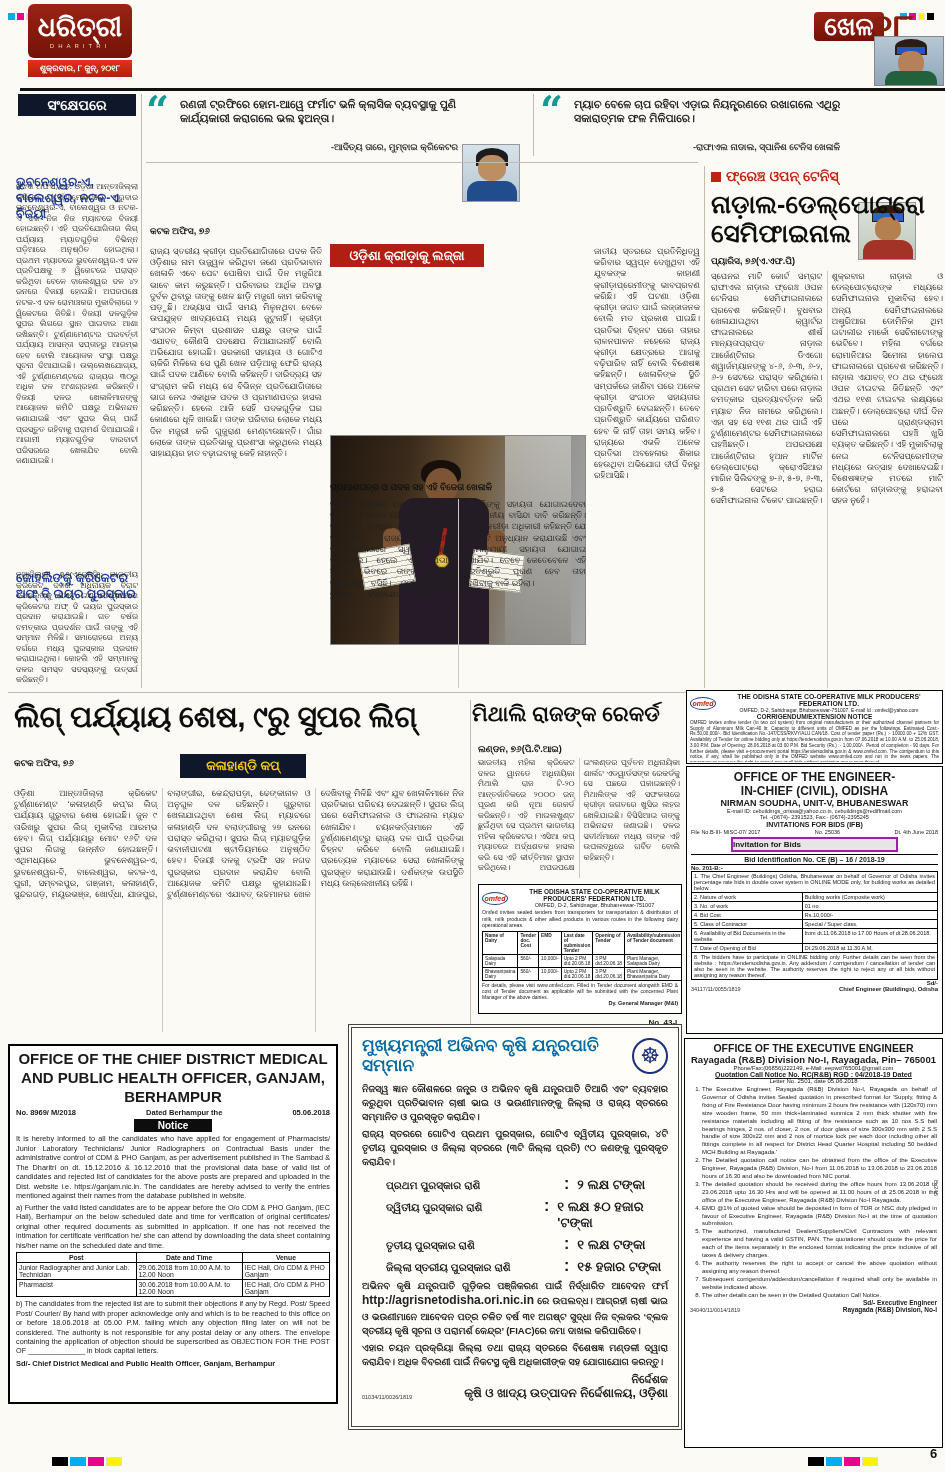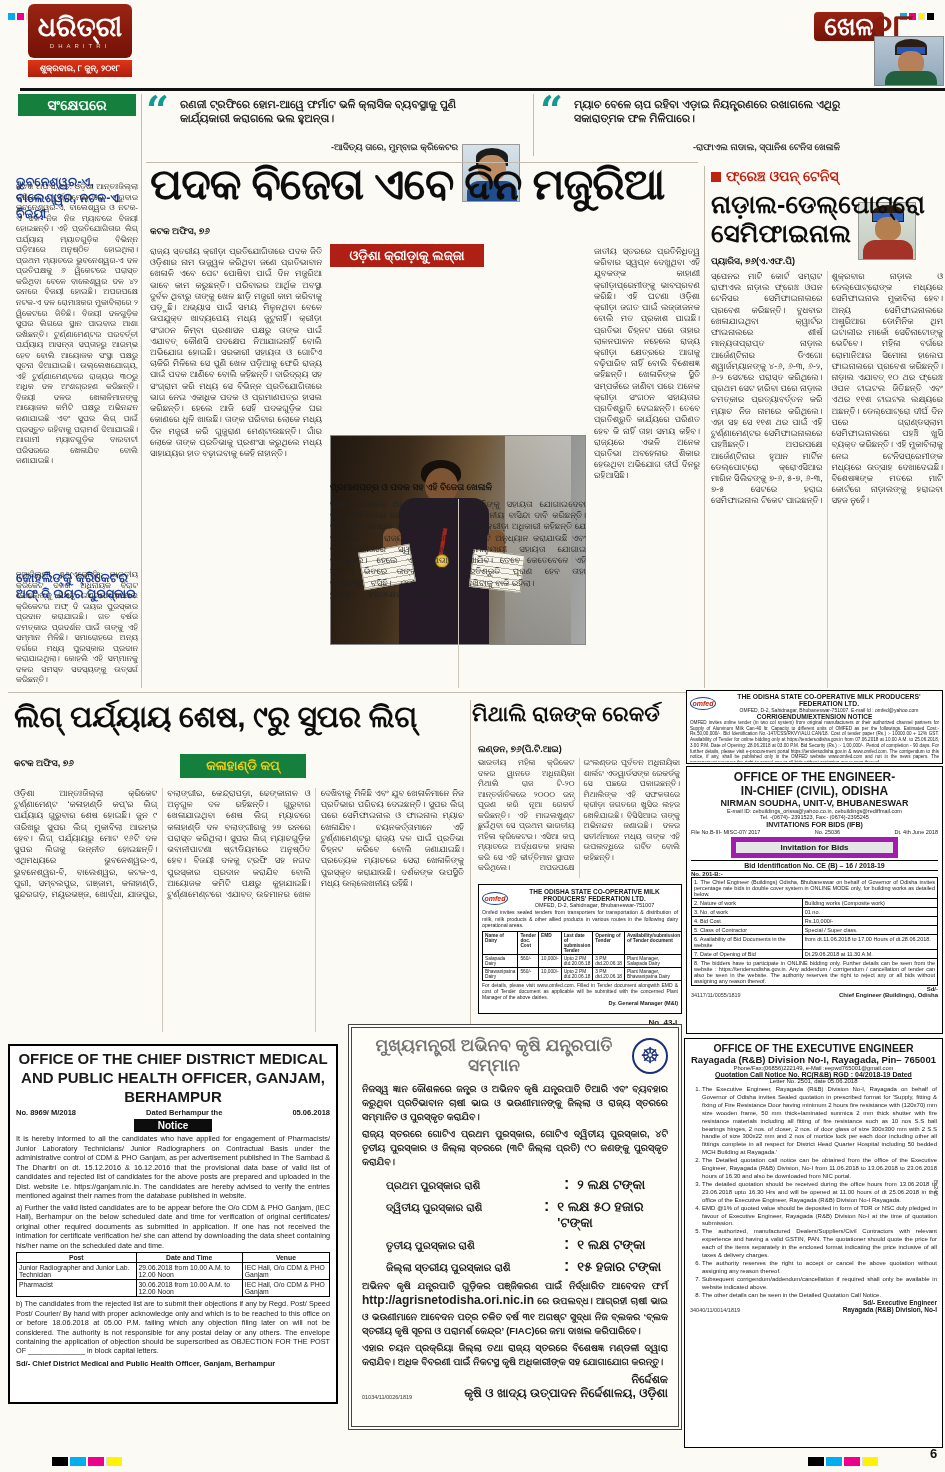--- a/index.html
+++ b/index.html
@@ -24,21 +24,21 @@
   .khela-box { background:linear-gradient(180deg,#9a2413,#731207); border-radius:4px; color:#fff; font-size:25px; font-weight:bold; display:flex; align-items:center; justify-content:center; }
   .khela-num { color:#8a1c0e; font-size:40px; font-weight:bold; }
 
   
   .q-icon { color:#149a93; font-size:40px; font-weight:bold; font-family:"DejaVu Serif",serif; line-height:.8; }
   .q-text { font-size:11px; font-weight:bold; color:#222; line-height:1.25; }
   .q-attr { font-size:9px; font-weight:bold; color:#333; text-align:right; }
   .q-photo { border:1px solid #999; overflow:hidden; position:relative; }
 
   
-  .bar-black { background:#15803d; color:#fff; font-weight:bold; display:flex; align-items:center; justify-content:center; }
+  .bar-black { background:#0f172a; color:#fff; font-weight:bold; display:flex; align-items:center; justify-content:center; }
   .h-brief { font-size:12.5px; font-weight:bold; color:#1c3d94; line-height:1.28;margin-top:48px; }
   .h-lead { font-size:43px; font-weight:bold; color:#0d0d0d; letter-spacing:-1px; white-space:nowrap; }
   .byline { font-size:9px; font-weight:bold; color:#111; }
   .kicker-red { background:#b01f14; color:#fff; font-weight:bold; font-size:13px; display:flex; align-items:center; justify-content:center; }
   .h-tennis { font-size:25px; font-weight:bold; line-height:1.15; color:#0d0d0d; }
   .tennis-kick { color:#c02212; font-weight:bold; font-size:14px; display:flex; align-items:center; gap:5px; }
   .red-sq { width:10px; height:10px; background:#c02212; display:inline-block; }
   .h-league { font-size:30px; font-weight:bold; color:#0d0d0d; white-space:nowrap; letter-spacing:-0.5px; }
   .h-mithali { font-size:21px; font-weight:bold; color:#0d0d0d; }
   .caption { font-size:9px; font-weight:bold; color:#111; }
@@ -58,24 +58,24 @@
   
   .ad { position:absolute; background:#fff; border:1.5px solid #000; overflow:hidden; }
   .ad-title { font-weight:bold; text-align:center; }
   .tiny { font-size:6px; line-height:1.25; }
   .notice-bar { background:#0d0d0d; color:#fff; font-weight:bold; font-size:10px; text-align:center; width:78px; margin:2px auto; padding:1px 0; }
   table { border-collapse:collapse; width:100%; }
   td,th { border:1px solid #000; padding:1px 2px; vertical-align:top; text-align:left; }
   .sig { font-weight:bold; text-align:right; }
   .code { font-size:5.5px; color:#333; }
   .omfed-logo { width:26px; height:13px; border:1px solid #1b3f8c; border-radius:50%; color:#c02212; font-weight:bold; font-style:italic; font-size:7px; display:flex; align-items:center; justify-content:center; background:#fff; flex:0 0 auto; }
-  .inv-box { border:5px solid #a21caf; background:#e6e6e6; font-weight:bold; text-align:center; font-size:8px; padding:1px 0; }
+  .inv-box { border:2px solid #a21caf; background:#e6e6e6; font-weight:bold; text-align:left; font-size:8px; padding:1px 0; }
 
   .agri { border:4px double #444; background:#fefdf8; padding:8px 10px; }
-  .agri-title { color:#737373; font-weight:bold; font-size:17px; text-align:center; }
+  .agri-title { color:#0369a1; font-weight:bold; font-size:17px; text-align:left; }
   .agri-body { font-size:9.5px; font-weight:bold; color:#222; text-align:justify; line-height:1.45; }
   .prize-row { display:flex; align-items:baseline; font-weight:bold; margin:4px 0; }
   .prize-label { font-size:10.5px; width:170px; }
   .prize-value { font-size:13px; }
   .emblem { width:36px; height:36px; border-radius:50%; border:2px solid #1b2f7d; color:#1b2f7d; display:flex; align-items:center; justify-content:center; font-size:22px; }
   .agri-url { font-size:12px; font-weight:bold; }
 
   .regdot { width:7px; height:7px; display:inline-block; margin-right:2px; }
   .cbar { width:16px; height:9px; display:inline-block; margin-right:2px; }
   .pagenum { font-size:13px; font-weight:bold; color:#111; }
@@ -136,21 +136,20 @@
   <div class="abs hrule" style="left:146px;top:162px;width:552px;"></div>
 
   <div class="abs bar-black" style="left:18px;top:94px;width:118px;height:22px;font-size:14px;">ସଂକ୍ଷେପରେ</div>
   <div class="abs h-brief" style="left:16px;top:126px;width:122px;">ଭୁବନେଶ୍ୱର-ଏ, ବାଲେଶ୍ୱର, ନଟକ-ଏ ବିଜୟୀ</div>
   <div class="abs odia-body" style="left:16px;top:182px;width:122px;height:334px;font-size:8px;">କଟକ ଅଫିସ, ୭୬: ଓଡ଼ିଶା ଆନ୍ତଃଜିଲ୍ଲା କ୍ରିକେଟ ଟୁର୍ଣ୍ଣାମେଣ୍ଟରେ ଗୁରୁବାର ଭୁବନେଶ୍ୱର-ଏ, ବାଲେଶ୍ୱର ଓ ନଟକ-ଏ ଦଳ ନିଜ ନିଜ ମ୍ୟାଚରେ ବିଜୟୀ ହୋଇଛନ୍ତି। ଏହି ପ୍ରତିଯୋଗିତାର ଲିଗ୍ ପର୍ଯ୍ୟାୟ ମ୍ୟାଚଗୁଡ଼ିକ ବିଭିନ୍ନ ପଡ଼ିଆରେ ଅନୁଷ୍ଠିତ ହୋଇଥିଲା। ପ୍ରଥମ ମ୍ୟାଚରେ ଭୁବନେଶ୍ୱର-ଏ ଦଳ ପ୍ରତିପକ୍ଷକୁ ୬ ୱିକେଟରେ ପରାସ୍ତ କରିଥିବା ବେଳେ ବାଲେଶ୍ୱର ଦଳ ୪୨ ରନରେ ବିଜୟୀ ହୋଇଛି। ଅପରପକ୍ଷେ ନଟକ-ଏ ଦଳ ରୋମାଞ୍ଚକର ମୁକାବିଲାରେ ୨ ୱିକେଟରେ ଜିତିଛି। ବିଜୟୀ ଦଳଗୁଡ଼ିକ ସୁପର ଲିଗରେ ସ୍ଥାନ ପାଇବାର ଆଶା ରଖିଛନ୍ତି। ଟୁର୍ଣ୍ଣାମେଣ୍ଟର ପରବର୍ତ୍ତୀ ପର୍ଯ୍ୟାୟ ଆସନ୍ତା ସପ୍ତାହରୁ ଆରମ୍ଭ ହେବ ବୋଲି ଆୟୋଜକ ସଂସ୍ଥା ପକ୍ଷରୁ ସୂଚନା ଦିଆଯାଇଛି। ଉଲ୍ଲେଖଯୋଗ୍ୟ, ଏହି ଟୁର୍ଣ୍ଣାମେଣ୍ଟରେ ରାଜ୍ୟର ୩୦ରୁ ଅଧିକ ଦଳ ଅଂଶଗ୍ରହଣ କରିଛନ୍ତି। ବିଜୟୀ ଦଳର ଖେଳାଳିମାନଙ୍କୁ ଆୟୋଜକ କମିଟି ପକ୍ଷରୁ ଅଭିନନ୍ଦନ ଜଣାଯାଇଛି ଏବଂ ସୁପର ଲିଗ୍ ପାଇଁ ପ୍ରସ୍ତୁତ ରହିବାକୁ ପରାମର୍ଶ ଦିଆଯାଇଛି। ଆଗାମୀ ମ୍ୟାଚଗୁଡ଼ିକ ବାରବାଟୀ ପରିସରରେ ଖେଳାଯିବ ବୋଲି ଜଣାଯାଇଛି।</div>
   <div class="abs h-brief" style="left:16px;top:522px;width:122px;">କୋହଲିଙ୍କୁ କ୍ରିକେଟର ଅଫ୍ ଦି ଇୟର ପୁରସ୍କାର</div>
   <div class="abs odia-body" style="left:16px;top:570px;width:122px;height:118px;font-size:8px;">ନୂଆଦିଲ୍ଲୀ, ୭୬(ଏଜେନ୍ସି): ଭାରତୀୟ କ୍ରିକେଟ ଦଳର ଅଧିନାୟକ ବିରାଟ କୋହଲିଙ୍କୁ ସିଏଟ୍ ଇଣ୍ଟରନ୍ୟାସନାଲ କ୍ରିକେଟର ଅଫ୍ ଦି ଇୟର ପୁରସ୍କାର ପ୍ରଦାନ କରାଯାଇଛି। ଗତ ବର୍ଷର ଚମତ୍କାର ପ୍ରଦର୍ଶନ ପାଇଁ ତାଙ୍କୁ ଏହି ସମ୍ମାନ ମିଳିଛି। ସମାରୋହରେ ଅନ୍ୟ ବର୍ଗରେ ମଧ୍ୟ ପୁରସ୍କାର ପ୍ରଦାନ କରାଯାଇଥିଲା। କୋହଲି ଏହି ସମ୍ମାନକୁ ଦଳର ସମସ୍ତ ସଦସ୍ୟଙ୍କୁ ଉତ୍ସର୍ଗ କରିଛନ୍ତି।</div>
 
   <div class="abs vrule" style="left:141px;top:94px;height:594px;"></div>
 
-  <div class="abs h-lead" style="left:150px;top:160px;">ପଦକ ବିଜେତା ଏବେ ଦିନ ମଜୁରିଆ</div>
   <div class="abs byline" style="left:150px;top:226px;">କଟକ ଅଫିସ, ୭୬</div>
   <div class="abs kicker-red" style="left:330px;top:244px;width:154px;height:23px;">ଓଡ଼ିଶା କ୍ରୀଡ଼ାକୁ ଲଜ୍ଜା</div>
   <div class="abs photo" style="left:330px;top:269px;width:256px;height:210px;">
     <div class="lead-photo-bg"></div>
     <div class="lead-door"></div>
     <div class="p-hair" style="left:90px;top:24px;width:40px;height:26px;"></div>
     <div class="p-head" style="left:94px;top:32px;width:33px;height:36px;"></div>
     <div class="p-torso" style="left:68px;top:62px;width:90px;height:148px;"></div>
     <div class="abs" style="left:52px;top:92px;width:18px;height:52px;background:#7d5434;border-radius:8px;"></div>
     <div class="abs" style="left:156px;top:94px;width:18px;height:52px;background:#7d5434;border-radius:8px;"></div>

